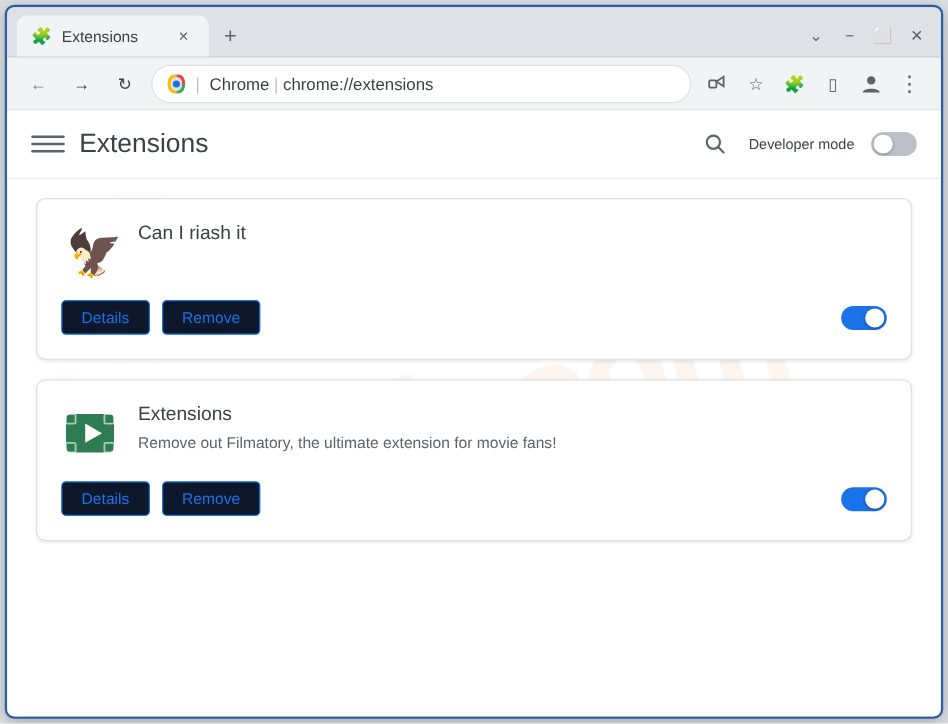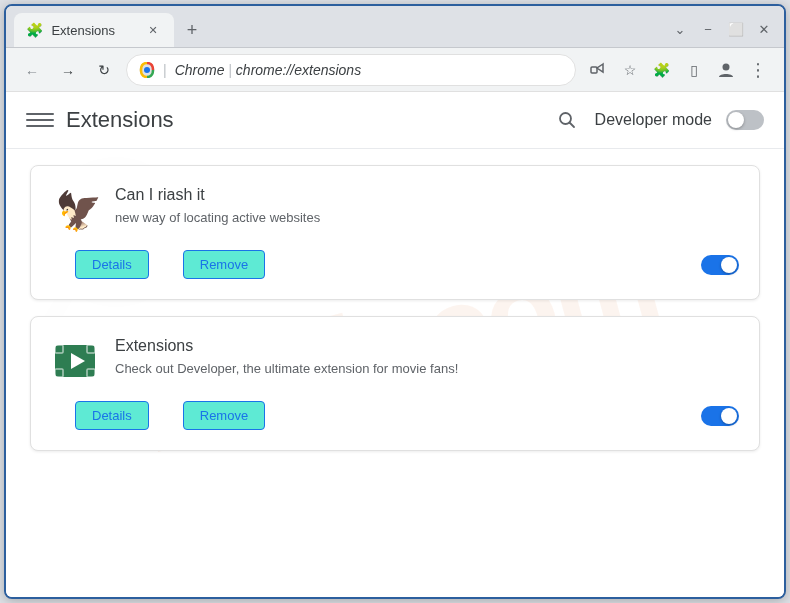--- a/index.html
+++ b/index.html
@@ -128,21 +128,20 @@
       height: 16px;
     }
     .address-divider {
       color: #bdc1c6;
       font-size: 14px;
     }
     .address-text {
       font-size: 14px;
       color: #3c4043;
       flex: 1;
-      font-style: italic;
     }
     .toolbar-actions {
       display: flex;
       align-items: center;
       gap: 4px;
     }
     .toolbar-icon-btn {
       width: 28px;
       height: 28px;
       border-radius: 50%;
@@ -219,21 +218,21 @@
     .search-icon-btn {
       width: 28px;
       height: 28px;
       display: flex;
       align-items: center;
       justify-content: center;
       cursor: pointer;
       color: #5f6368;
     }
     .dev-mode-label {
-      font-size: 16px;
+      font-size: 12px;
       color: #3c4043;
     }
     .toggle {
       width: 38px;
       height: 20px;
       background: #bdc1c6;
       border-radius: 10px;
       position: relative;
       cursor: pointer;
       transition: background 0.2s;
@@ -296,26 +295,25 @@
     .ext-card-bottom {
       display: flex;
       align-items: center;
       gap: 10px;
       margin-top: 4px;
     }
     .ext-btn {
       padding: 6px 16px;
       border: 1px solid #1a73e8;
       border-radius: 4px;
-      background: #5eead4;
+      background: #0f172a;
       color: #1a73e8;
       font-size: 13px;
       font-weight: 500;
       cursor: pointer;
-      margin-left: 24px;
     }
     .ext-toggle-wrap {
       margin-left: auto;
     }
   </style>
 </head>
 <body>
 
 <div class="browser-window">
 
@@ -413,21 +411,20 @@
     <div class="ext-list">
 
       <div class="ext-card">
         <div class="ext-card-top">
 
           <svg class="ext-icon" viewBox="0 0 48 48" xmlns="http://www.w3.org/2000/svg">
             <text x="4" y="38" font-size="38" fill="#1a1a1a">🦅</text>
           </svg>
           <div class="ext-info">
             <div class="ext-name">Can I riash it</div>
-            <div class="ext-desc">new way of locating active websites</div>
           </div>
         </div>
         <div class="ext-card-bottom">
           <button class="ext-btn">Details</button>
           <button class="ext-btn">Remove</button>
           <div class="ext-toggle-wrap">
             <div class="toggle on">
               <div class="toggle-knob"></div>
             </div>
           </div>
@@ -440,21 +437,21 @@
           <svg class="ext-icon" viewBox="0 0 48 48">
             <rect x="4" y="8" width="40" height="32" rx="4" fill="#2e7d52"></rect>
             <polygon points="20,16 20,32 34,24" fill="white"></polygon>
             <rect x="4" y="8" width="8" height="8" rx="1" fill="none" stroke="white" stroke-width="1.5" opacity="0.6"></rect>
             <rect x="4" y="32" width="8" height="8" rx="1" fill="none" stroke="white" stroke-width="1.5" opacity="0.6"></rect>
             <rect x="36" y="8" width="8" height="8" rx="1" fill="none" stroke="white" stroke-width="1.5" opacity="0.6"></rect>
             <rect x="36" y="32" width="8" height="8" rx="1" fill="none" stroke="white" stroke-width="1.5" opacity="0.6"></rect>
           </svg>
           <div class="ext-info">
             <div class="ext-name">Extensions</div>
-            <div class="ext-desc">Check out Developer, the ultimate extension for movie fans!</div>
+            <div class="ext-desc">Remove out Filmatory, the ultimate extension for movie fans!</div>
           </div>
         </div>
         <div class="ext-card-bottom">
           <button class="ext-btn">Details</button>
           <button class="ext-btn">Remove</button>
           <div class="ext-toggle-wrap">
             <div class="toggle on">
               <div class="toggle-knob"></div>
             </div>
           </div>

